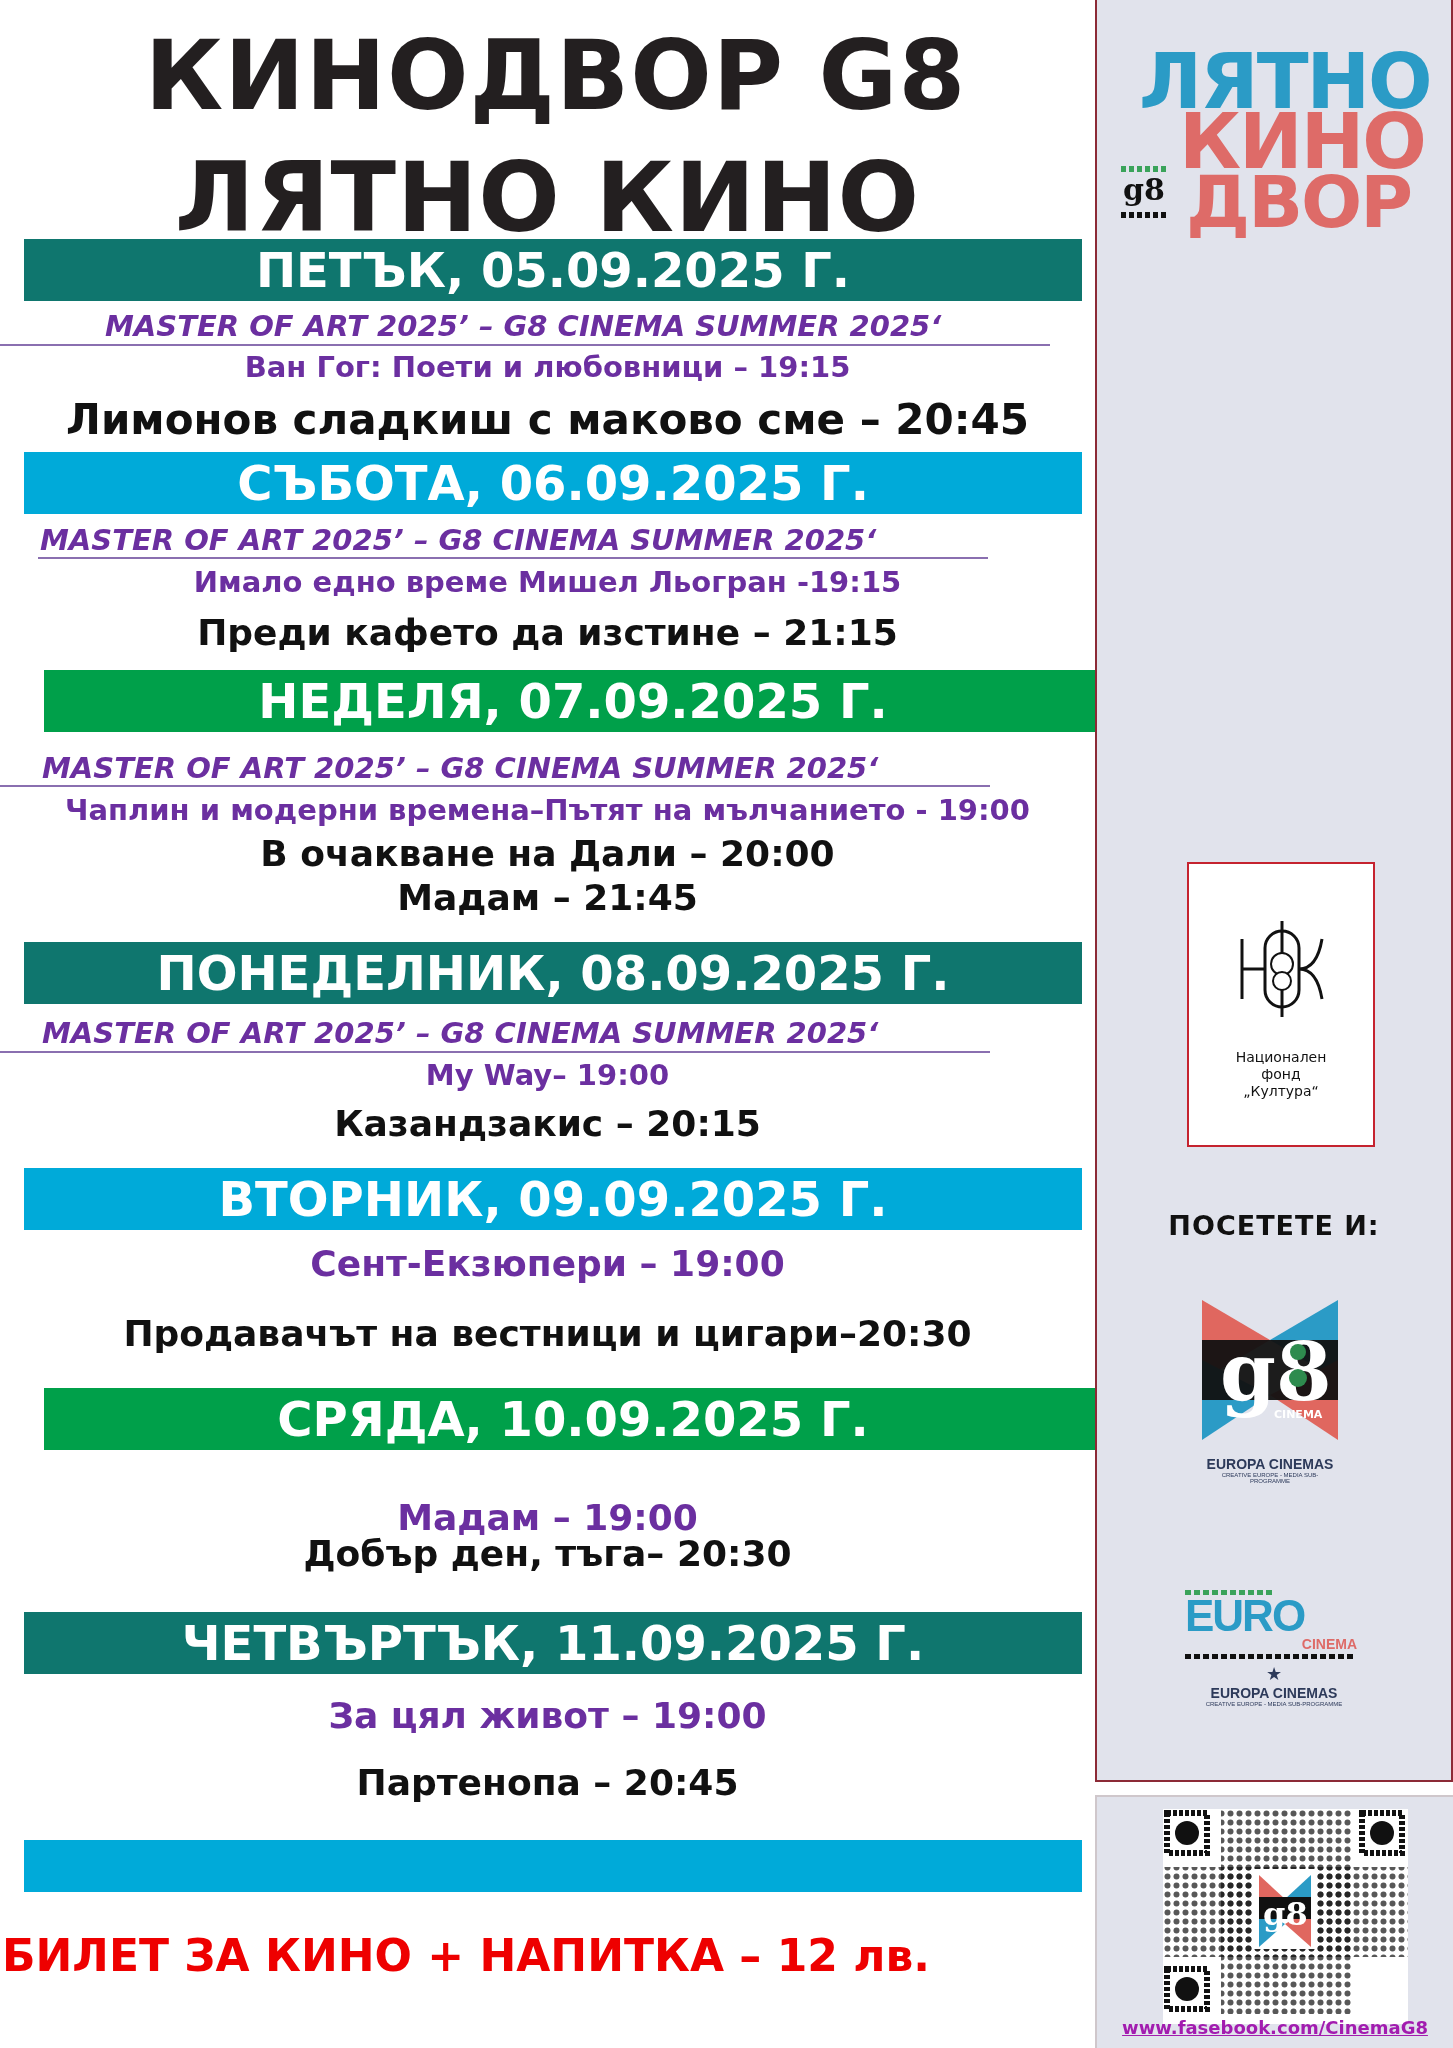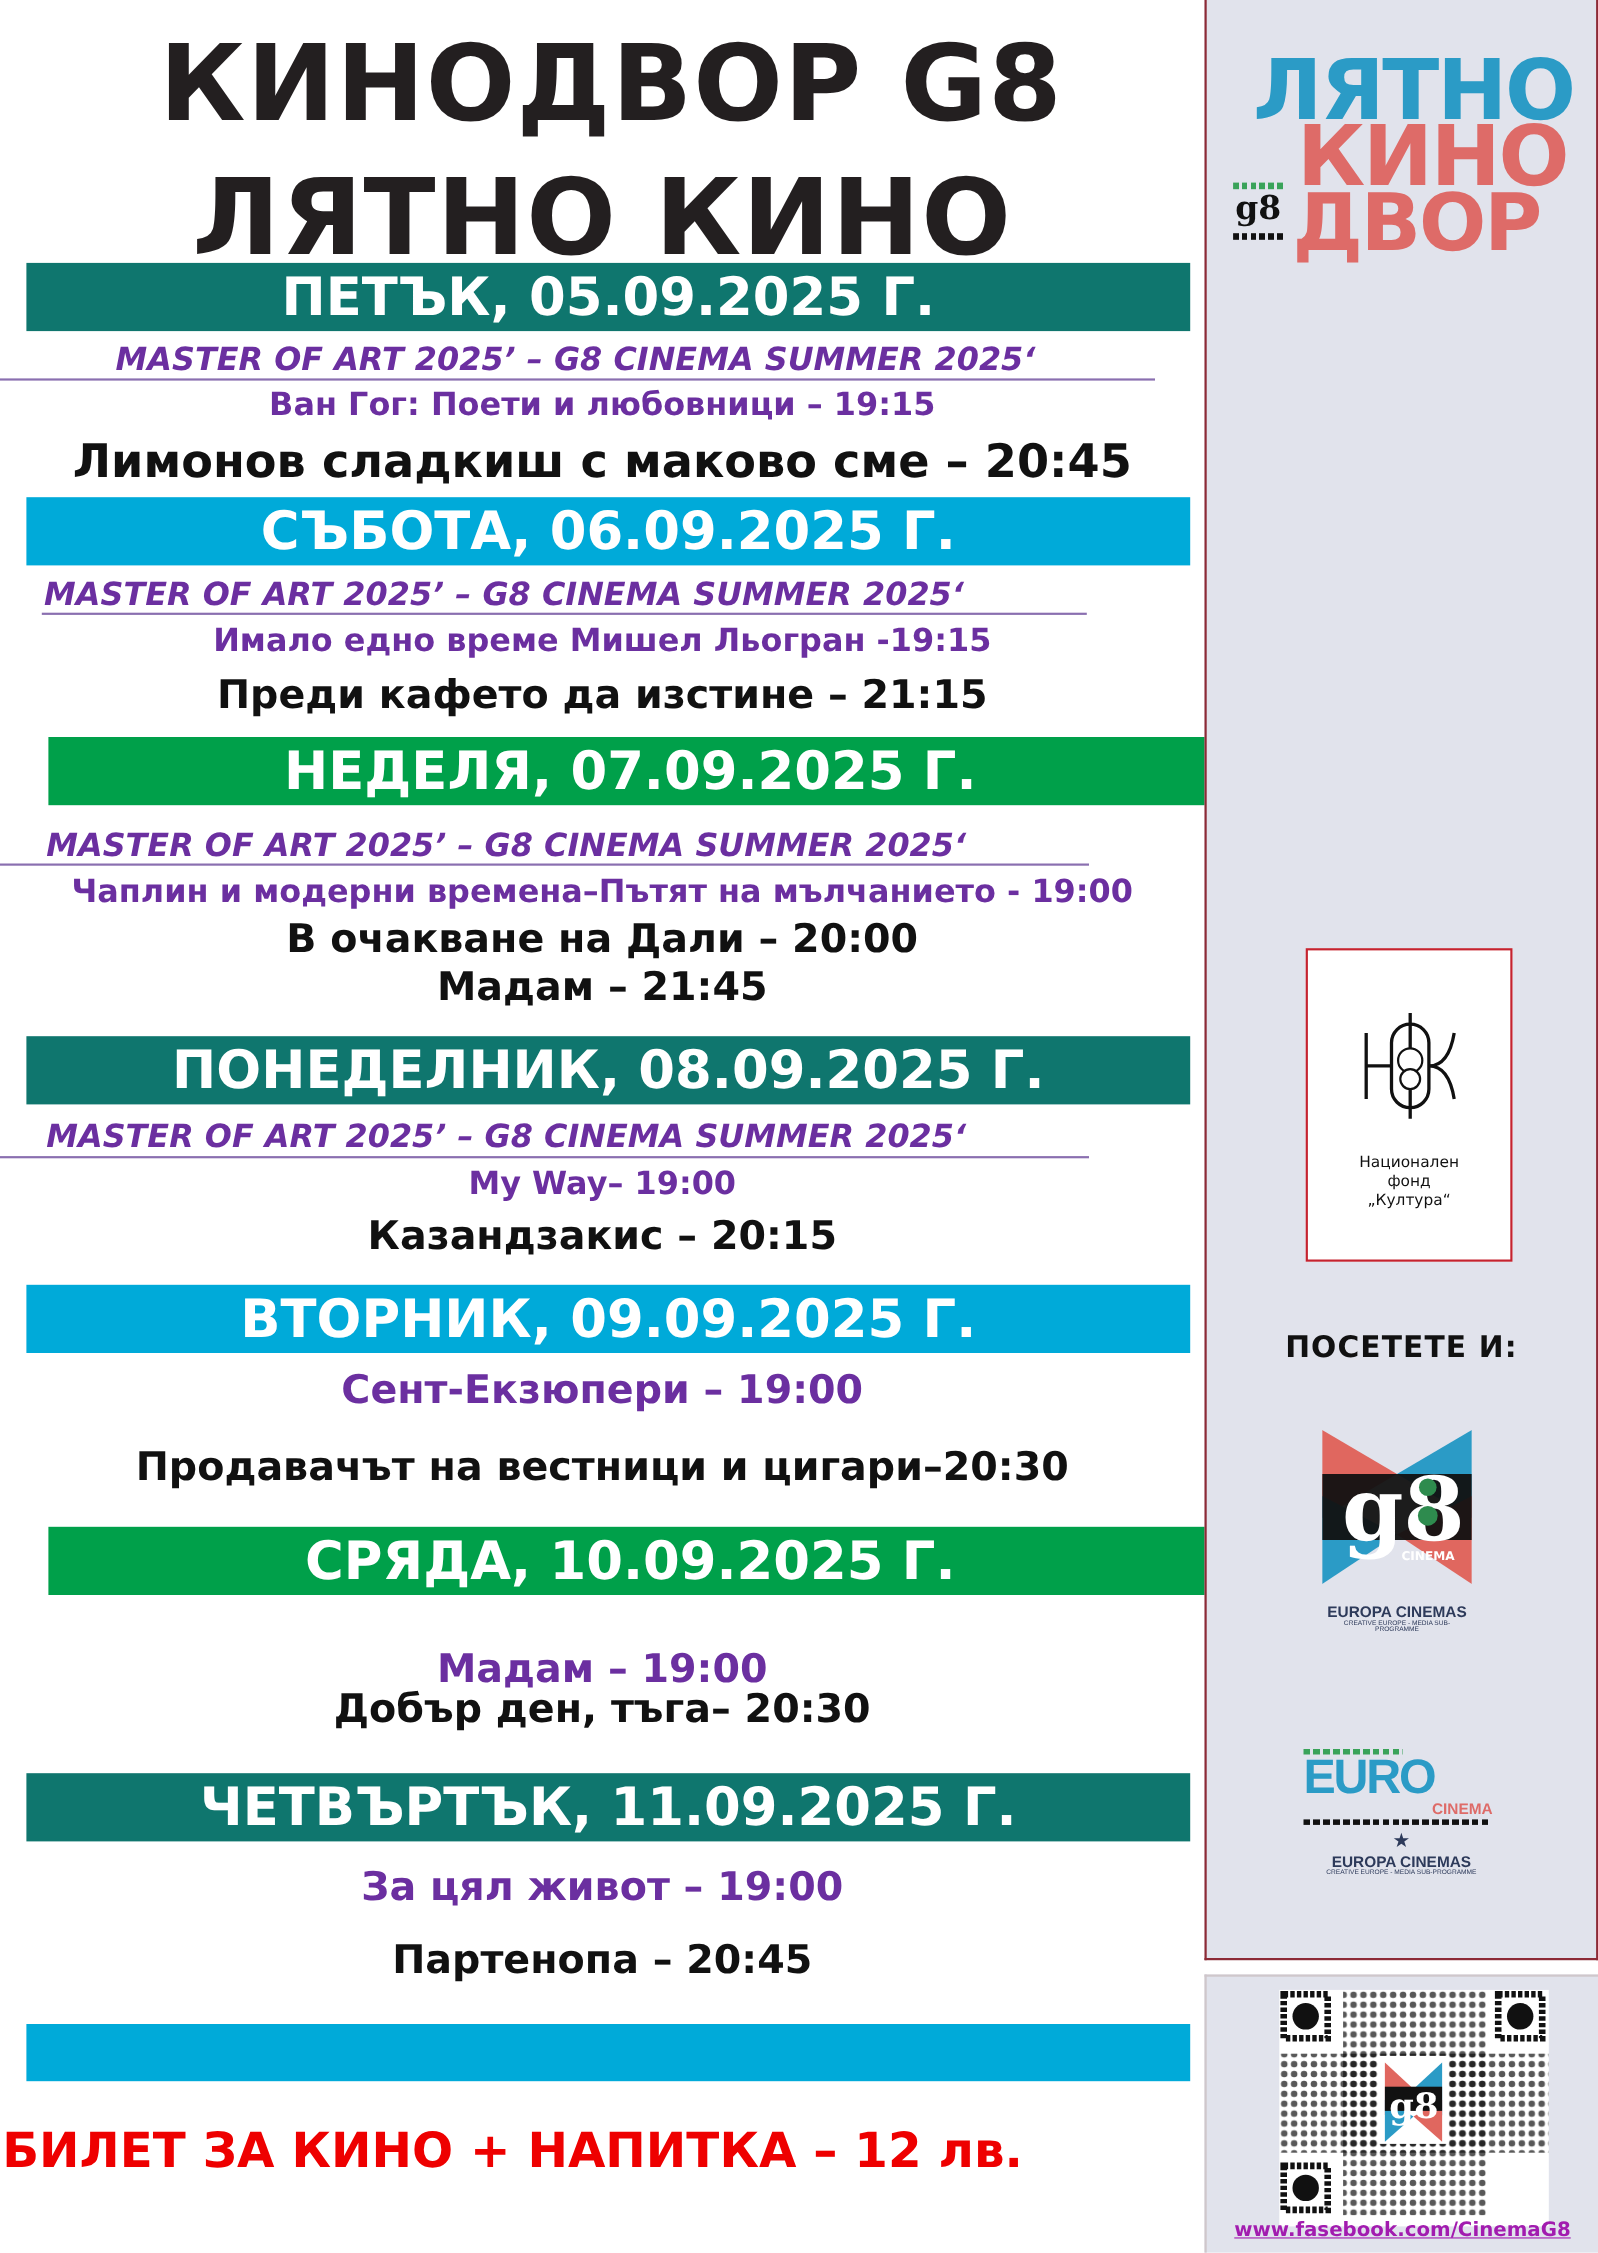--- a/index.html
+++ b/index.html
@@ -35,21 +35,21 @@
 
   .panel { position: absolute; left: 1095px; top: 0; width: 358px; height: 1782px; background: #e1e3ec;
            border-left: 2px solid #8c2a36; border-right: 2px solid #8c2a36; border-bottom: 2px solid #8c2a36; }
   .panel2 { position: absolute; left: 1095px; top: 1795px; width: 358px; height: 253px; background: #e1e3ec;
             border-left: 2px solid #cfc7cb; border-top: 2px solid #cfc7cb; }
 
   .logo-top { position: absolute; left: 20px; top: 44px; width: 318px; height: 190px; }
   .lt { position: absolute; font-weight: 900; font-family: "DejaVu Sans", sans-serif; line-height: 1; letter-spacing: -2px; }
   .lt.a { left: 22px; top: 0; color: #2b9bc6; font-size: 76px; }
   .lt.b { left: 62px; top: 60px; color: #de6b68; font-size: 76px; }
-  .lt.c { left: 58px; top: 122px; color: #de6b68; font-size: 72px; }
+  .lt.c { left: 69px; top: 122px; color: #de6b68; font-size: 72px; }
   .g8small { position: absolute; left: 6px; top: 128px; font-weight: bold; font-size: 30px; color: #111; font-family: "DejaVu Serif", serif; }
   .dots { position: absolute; left: 4px; width: 46px; height: 6px;
           background: repeating-linear-gradient(90deg, currentColor 0 5px, transparent 5px 8px); }
 
   .fund { position: absolute; left: 90px; top: 862px; width: 188px; height: 285px; background: #fff; border: 2px solid #c5232f; }
   .fund-emblem { position: absolute; left: 48px; top: 55px; width: 90px; height: 100px; }
   .fund-text { position: absolute; left: 0; top: 185px; width: 100%; text-align: center; font-size: 14px; color: #111; line-height: 17px; font-family: "DejaVu Sans", sans-serif; }
 
   .visit { position: absolute; left: 0; width: 100%; top: 1210px; text-align: center; font-weight: 900; font-size: 27px; color: #111; font-family: "DejaVu Sans", sans-serif; letter-spacing: 1px; }
   .g8logo { position: absolute; left: 105px; top: 1300px; width: 136px; height: 200px; }

